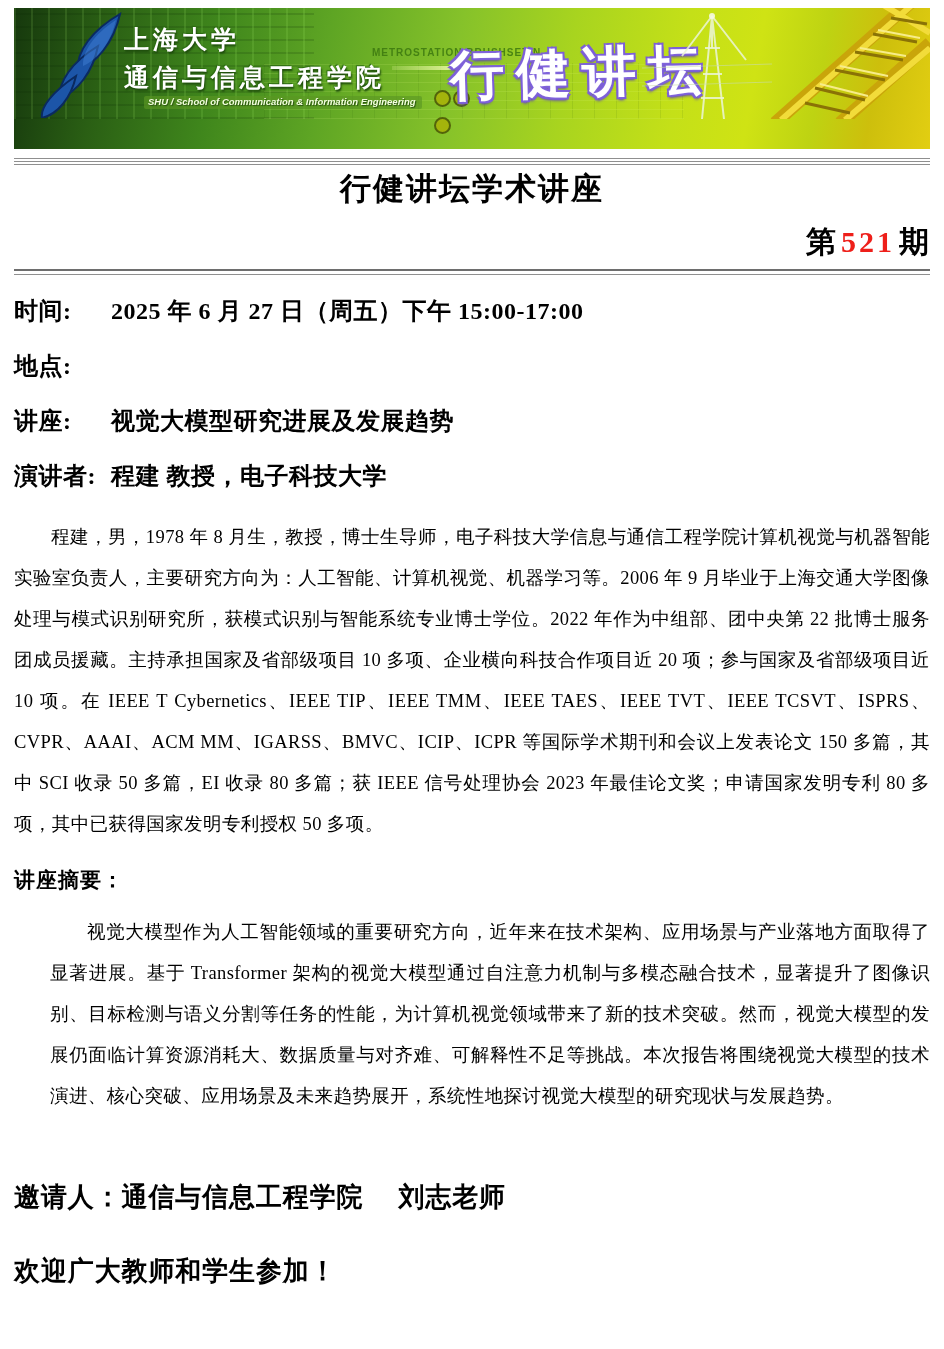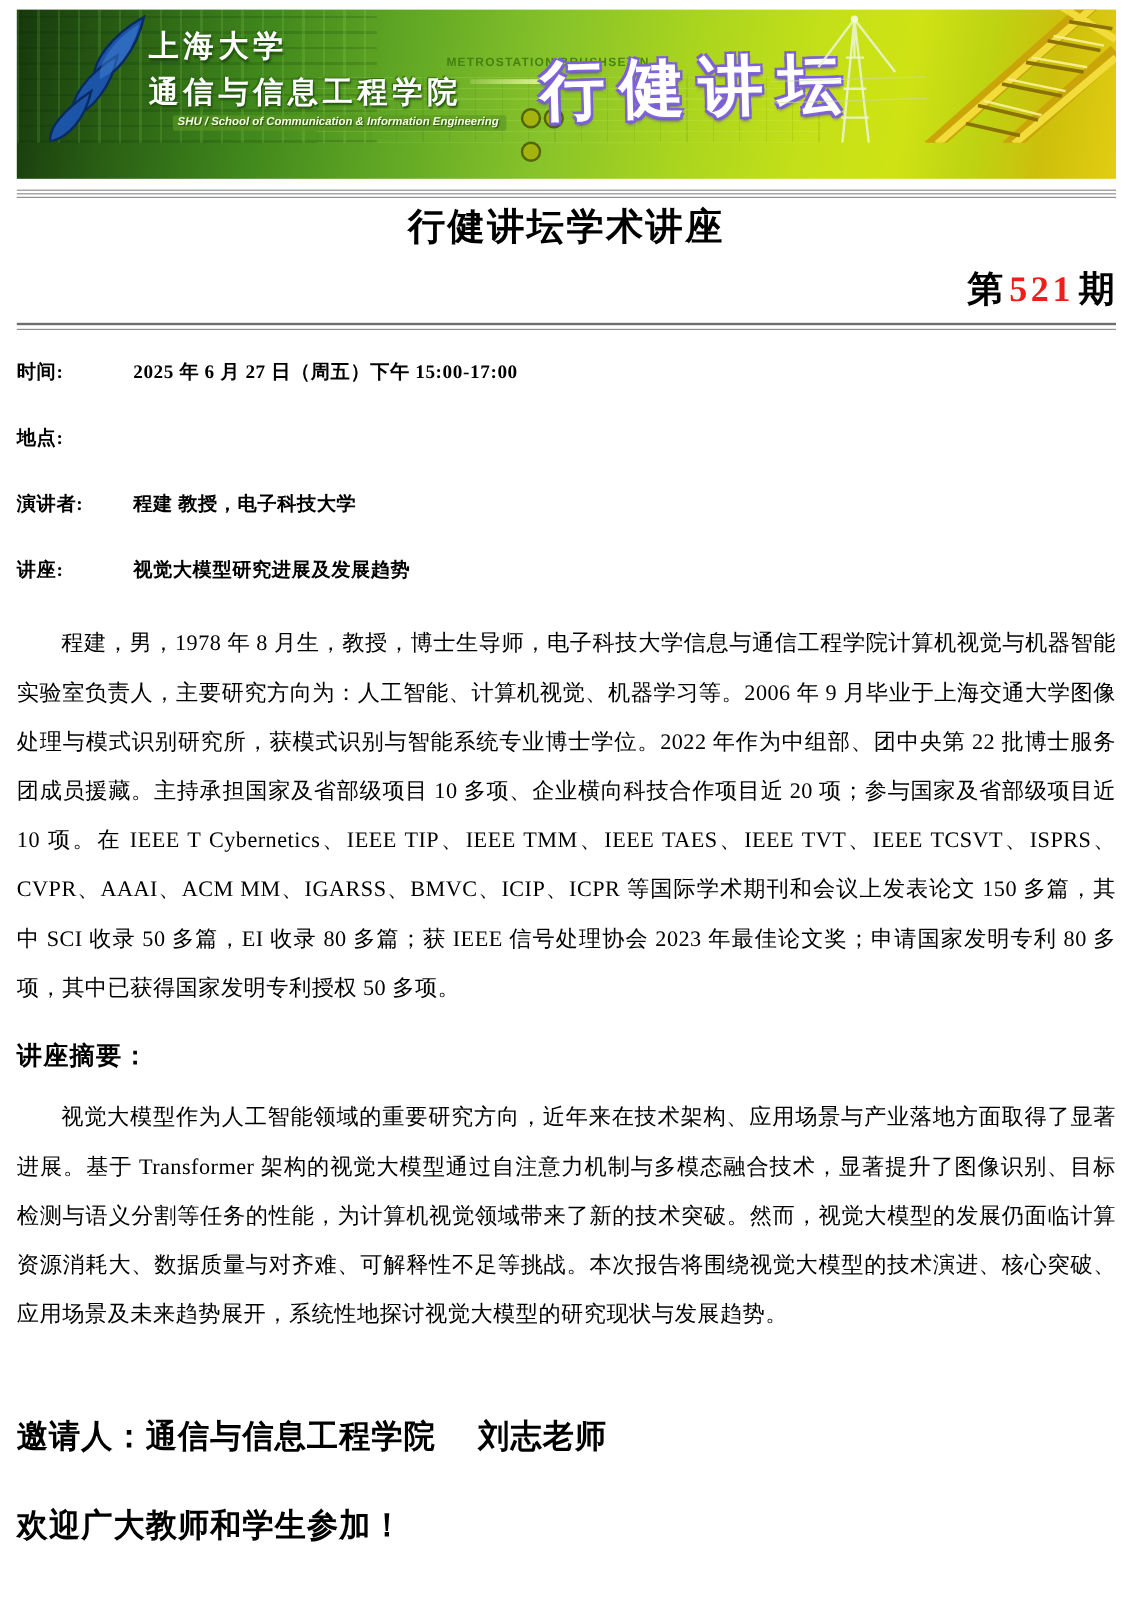--- a/index.html
+++ b/index.html
@@ -97,37 +97,37 @@
   }
   .issue-line {
     margin-top: 16px; text-align: right;
     font-size: 30px; font-weight: bold; line-height: 34px; letter-spacing: 1px;
   }
   .issue-line .num { letter-spacing: 3px; padding: 0 4px; }
 
   
   .info-section { margin-top: 22px; }
   .info-row {
-    display: flex; font-size: 16px; font-weight: bold; line-height: 28px;
+    display: flex; font-size: 24px; font-weight: bold; line-height: 28px;
     margin-bottom: 27px; letter-spacing: .5px;
   }
   .info-row .lab { min-width: 97px; }
 
   
   .sec-heading {
     font-size: 21px; font-weight: bold; line-height: 28px; letter-spacing: 1px;
   }
   .bio-heading { margin-top: 21px; }
   .para {
     margin-top: 20px; font-size: 18.5px; line-height: 41px;
     text-align: justify; text-indent: 2em; letter-spacing: .4px;
   }
   .bio-para { min-height: 328px; }
   .abs-heading { margin-top: 21px; }
-  .abs-para { margin-top: 18px; min-height: 252px; }
+  .abs-para { margin-top: 18px; min-height: 252px; margin-left: 36px; }
 
   
   .inviter-line, .welcome-line {
     font-family: "Liberation Sans", "DejaVu Sans", sans-serif;
     font-weight: bold; font-size: 27px; line-height: 34px; letter-spacing: 1px;
     transform: scaleX(.96); transform-origin: left;
   }
   .inviter-line { margin-top: 16px; }
   .welcome-line { margin-top: 40px; }
 </style>
@@ -209,27 +209,27 @@
 
   <div class="info-section">
     <div class="info-row">
       <span class="lab">时间:</span>
       <span class="val">2025 年 6 月 27 日（周五）下午 15:00-17:00</span>
     </div>
     <div class="info-row">
       <span class="lab">地点:</span>
     </div>
     <div class="info-row">
+      <span class="lab">讲座:</span>
+      <span class="val">视觉大模型研究进展及发展趋势</span>
+    </div>
+    <div class="info-row">
       <span class="lab">演讲者:</span>
       <span class="val">程建 教授，电子科技大学</span>
     </div>
-    <div class="info-row">
-      <span class="lab">讲座:</span>
-      <span class="val">视觉大模型研究进展及发展趋势</span>
-    </div>
   </div>
 
   <div class="para bio-para">程建，男，1978 年 8 月生，教授，博士生导师，电子科技大学信息与通信工程学院计算机视觉与机器智能实验室负责人，主要研究方向为：人工智能、计算机视觉、机器学习等。2006 年 9 月毕业于上海交通大学图像处理与模式识别研究所，获模式识别与智能系统专业博士学位。2022 年作为中组部、团中央第 22 批博士服务团成员援藏。主持承担国家及省部级项目 10 多项、企业横向科技合作项目近 20 项；参与国家及省部级项目近 10 项。在 IEEE T Cybernetics、IEEE TIP、IEEE TMM、IEEE TAES、IEEE TVT、IEEE TCSVT、ISPRS、CVPR、AAAI、ACM MM、IGARSS、BMVC、ICIP、ICPR 等国际学术期刊和会议上发表论文 150 多篇，其中 SCI 收录 50 多篇，EI 收录 80 多篇；获 IEEE 信号处理协会 2023 年最佳论文奖；申请国家发明专利 80 多项，其中已获得国家发明专利授权 50 多项。</div>
 
   <div class="sec-heading abs-heading">讲座摘要：</div>
   <div class="para abs-para">视觉大模型作为人工智能领域的重要研究方向，近年来在技术架构、应用场景与产业落地方面取得了显著进展。基于 Transformer 架构的视觉大模型通过自注意力机制与多模态融合技术，显著提升了图像识别、目标检测与语义分割等任务的性能，为计算机视觉领域带来了新的技术突破。然而，视觉大模型的发展仍面临计算资源消耗大、数据质量与对齐难、可解释性不足等挑战。本次报告将围绕视觉大模型的技术演进、核心突破、应用场景及未来趋势展开，系统性地探讨视觉大模型的研究现状与发展趋势。</div>
 
   <div class="inviter-line">邀请人：通信与信息工程学院　 刘志老师</div>
   <div class="welcome-line">欢迎广大教师和学生参加！</div>
 

